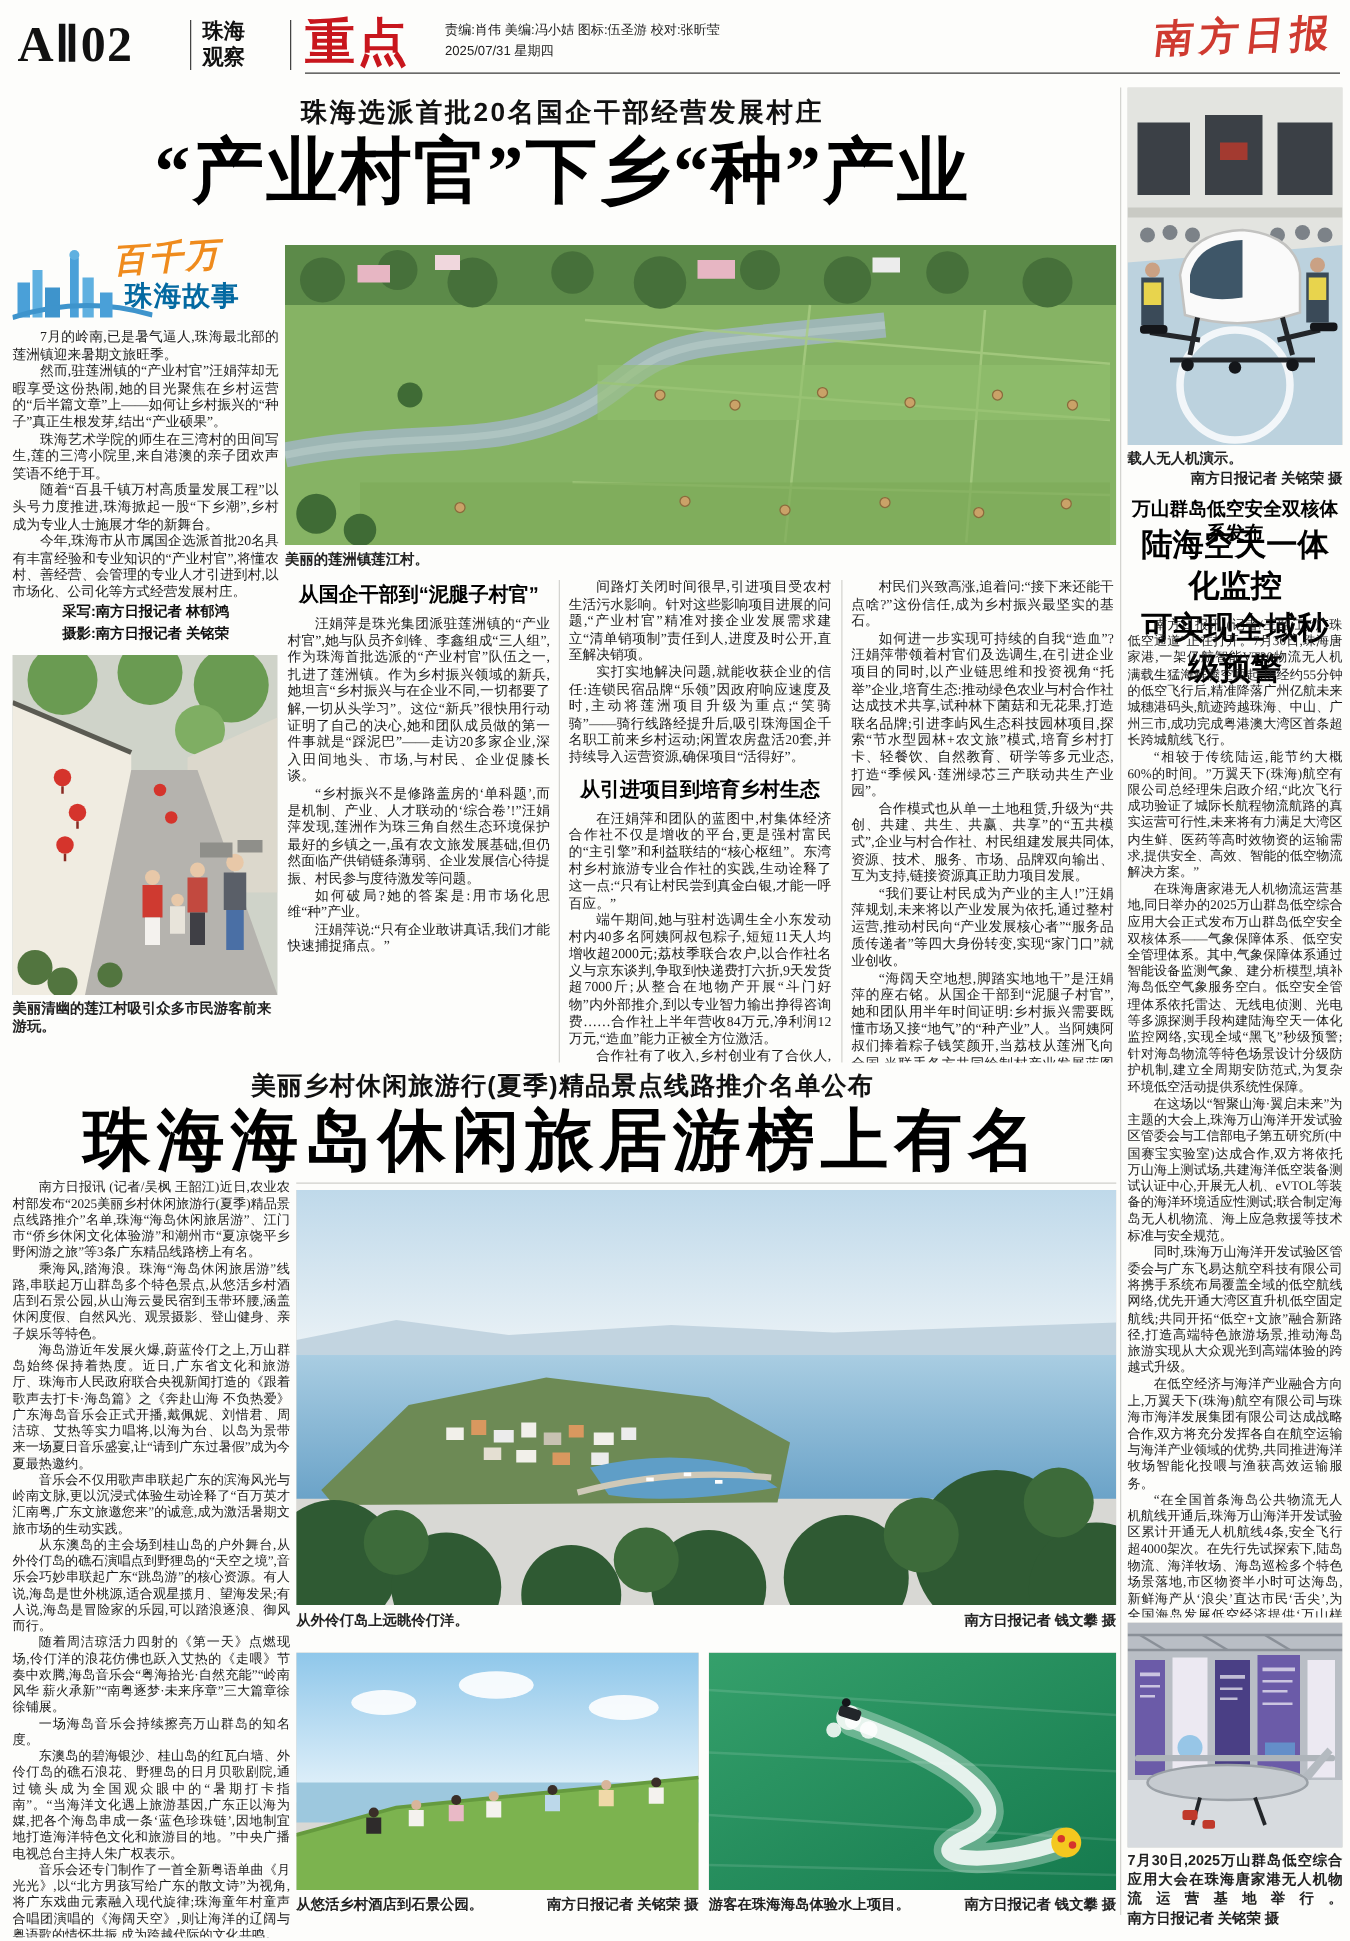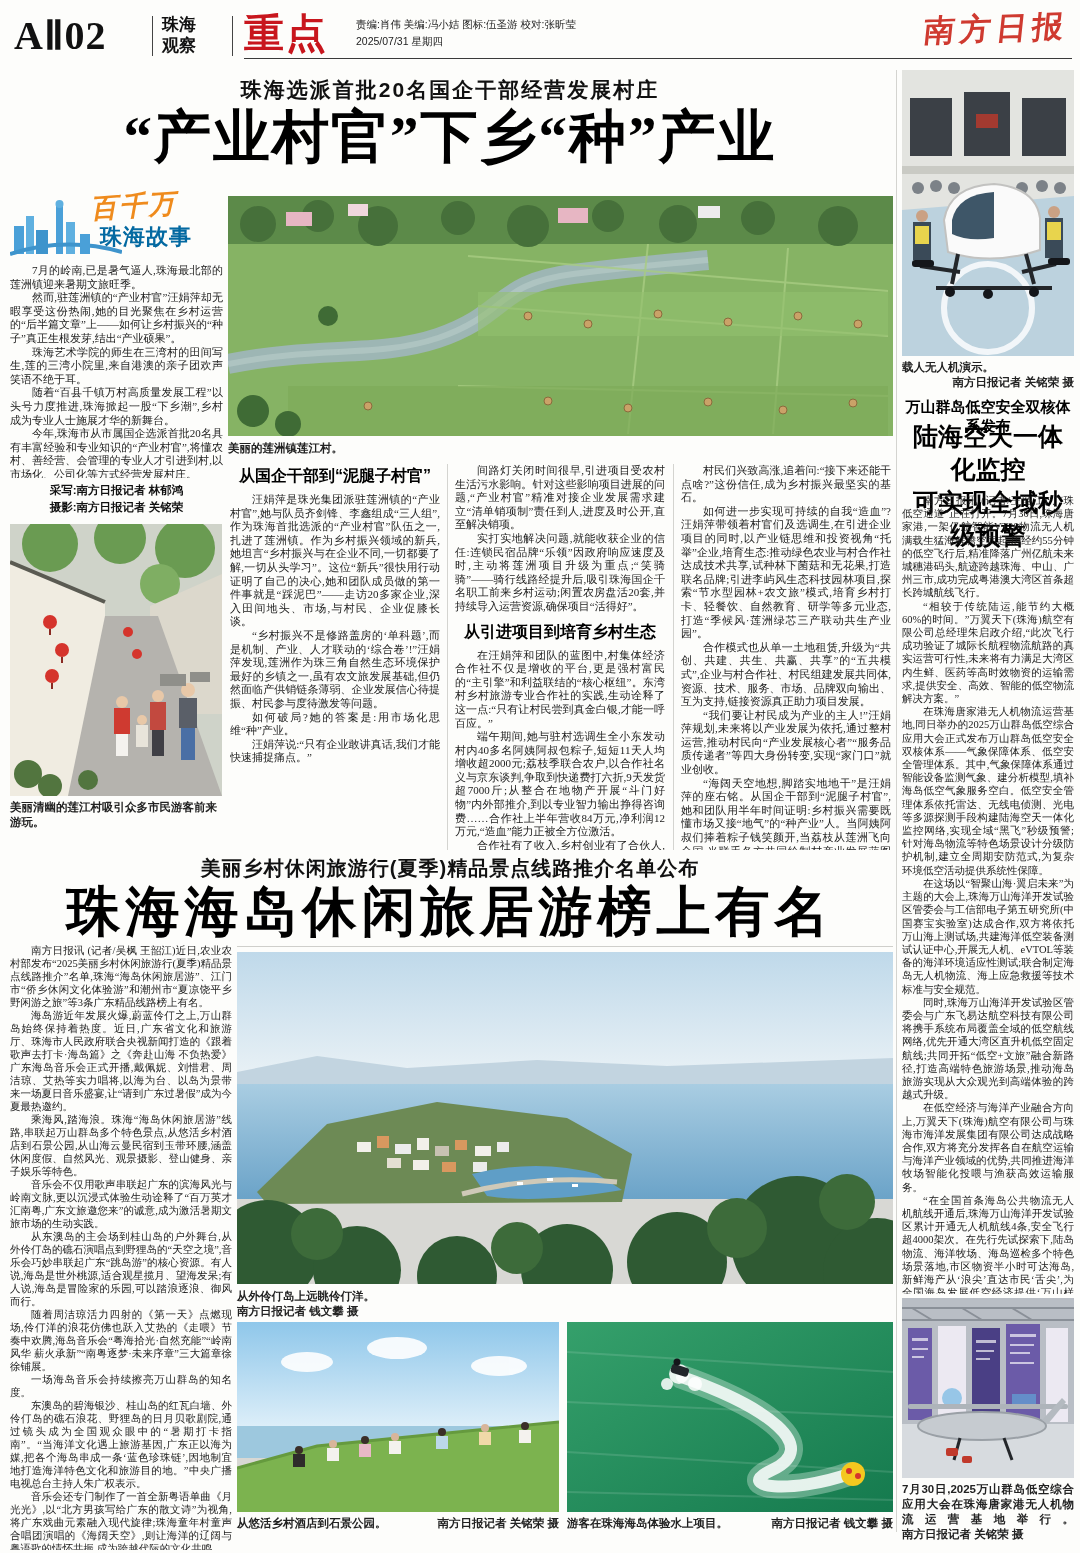--- a/index.html
+++ b/index.html
@@ -33,21 +33,21 @@
   .col{top:464px;width:210px;height:386px;overflow:hidden;font:11px/13.6px "Liberation Serif",serif;text-align:justify;}
   .col-sub{font:800 16px "Liberation Sans",sans-serif;text-align:center;text-indent:0!important;margin:2px 0 6px 0!important;color:#000;}
   .col-sub2{margin:8px 0 6px 0!important;}
   .hairline-v{width:1px;background:#d4d4d0;}
   
   .a2-kicker{left:10px;width:880px;top:855px;text-align:center;font:700 20px "Liberation Sans",sans-serif;letter-spacing:1px;color:#111;}
   .a2-headline{left:10px;width:880px;top:876px;text-align:center;font:900 54px "Liberation Serif",serif;letter-spacing:5px;color:#000;}
   .a2-rule{left:237px;width:656px;top:946px;height:1px;background:#cfcfcb;}
   .a2-col{left:10px;top:944px;width:222px;height:606px;overflow:hidden;font:10.5px/13px "Liberation Serif",serif;text-align:justify;}
   .cap-row{display:flex;justify-content:space-between;align-items:baseline;}
-  .cap-main2{left:237px;top:1289px;width:656px;flex-direction:column;}
+  .cap-main2{left:237px;top:1289px;width:656px;}
   .cap-bl{left:237px;top:1516px;width:322px;}
   .cap-br{left:567px;top:1516px;width:326px;}
   
   .sb-divider{left:896px;top:70px;height:1462px;}
   .cap-sb-top{left:902px;top:360px;width:172px;}
   .cap-sb-top .credit-line{text-align:right;}
   .sb-kicker{left:902px;top:398px;width:172px;text-align:center;font:800 15px "Liberation Sans",sans-serif;color:#000;}
   .sb-headline{left:902px;top:420px;width:172px;text-align:center;font:900 25px "Liberation Sans",sans-serif;line-height:33px;color:#000;}
   .sb-body{left:902px;top:494px;width:172px;height:800px;overflow:hidden;font:10.5px/13.2px "Liberation Serif",serif;text-align:justify;}
   .cap-sb-bottom{left:902px;top:1482px;width:172px;text-align:justify;}
@@ -241,22 +241,22 @@
         <p>“海阔天空地想,脚踏实地地干”是汪娟萍的座右铭。从国企干部到“泥腿子村官”,她和团队用半年时间证明:乡村振兴需要既懂市场又接“地气”的“种产业”人。当阿姨阿叔们捧着粽子钱笑颜开,当荔枝从莲洲飞向全国,当联手各方共同绘制村产业发展蓝图时——这片土地上的每一分变化,都在诉说一个真理:乡村,大有可为!</p>
       </div>
   </div>
 
   <div class="abs a2-kicker">美丽乡村休闲旅游行(夏季)精品景点线路推介名单公布</div>
   <div class="abs a2-headline">珠海海岛休闲旅居游榜上有名</div>
   <div class="abs a2-rule"></div>
 
   <div class="abs a2-col">
       <p>南方日报讯 (记者/吴枫 王韶江)近日,农业农村部发布“2025美丽乡村休闲旅游行(夏季)精品景点线路推介”名单,珠海“海岛休闲旅居游”、江门市“侨乡休闲文化体验游”和潮州市“夏凉饶平乡野闲游之旅”等3条广东精品线路榜上有名。</p>
+      <p>乘海风,踏海浪。珠海“海岛休闲旅居游”线路,串联起万山群岛多个特色景点,从悠活乡村酒店到石景公园,从山海云曼民宿到玉带环腰,涵盖休闲度假、自然风光、观景摄影、登山健身、亲子娱乐等特色。</p>
       <p>海岛游近年发展火爆,蔚蓝伶仃之上,万山群岛始终保持着热度。近日,广东省文化和旅游厅、珠海市人民政府联合央视新闻打造的《跟着歌声去打卡·海岛篇》之《奔赴山海 不负热爱》广东海岛音乐会正式开播,戴佩妮、刘惜君、周洁琼、艾热等实力唱将,以海为台、以岛为景带来一场夏日音乐盛宴,让“请到广东过暑假”成为今夏最热邀约。</p>
-      <p>乘海风,踏海浪。珠海“海岛休闲旅居游”线路,串联起万山群岛多个特色景点,从悠活乡村酒店到石景公园,从山海云曼民宿到玉带环腰,涵盖休闲度假、自然风光、观景摄影、登山健身、亲子娱乐等特色。</p>
       <p>音乐会不仅用歌声串联起广东的滨海风光与岭南文脉,更以沉浸式体验生动诠释了“百万英才汇南粤,广东文旅邀您来”的诚意,成为激活暑期文旅市场的生动实践。</p>
       <p>从东澳岛的主会场到桂山岛的户外舞台,从外伶仃岛的礁石演唱点到野狸岛的“天空之境”,音乐会巧妙串联起广东“跳岛游”的核心资源。有人说,海岛是世外桃源,适合观星揽月、望海发呆;有人说,海岛是冒险家的乐园,可以踏浪逐浪、御风而行。</p>
       <p>随着周洁琼活力四射的《第一天》点燃现场,伶仃洋的浪花仿佛也跃入艾热的《走喂》节奏中欢腾,海岛音乐会“粤海拾光·自然充能”“岭南风华 薪火承新”“南粤逐梦·未来序章”三大篇章徐徐铺展。</p>
       <p>一场海岛音乐会持续擦亮万山群岛的知名度。</p>
       <p>东澳岛的碧海银沙、桂山岛的红瓦白墙、外伶仃岛的礁石浪花、野狸岛的日月贝歌剧院,通过镜头成为全国观众眼中的“暑期打卡指南”。“当海洋文化遇上旅游基因,广东正以海为媒,把各个海岛串成一条‘蓝色珍珠链’,因地制宜地打造海洋特色文化和旅游目的地。”中央广播电视总台主持人朱广权表示。</p>
       <p>音乐会还专门制作了一首全新粤语单曲《月光光》,以“北方男孩写给广东的散文诗”为视角,将广东戏曲元素融入现代旋律;珠海童年村童声合唱团演唱的《海阔天空》,则让海洋的辽阔与粤语歌的情怀共振,成为跨越代际的文化共鸣。</p>
     </div>
 
   <div class="photo" style="left:237px;top:952px;width:656px;height:332px;">
     <svg viewBox="0 0 656 332" preserveAspectRatio="none">

